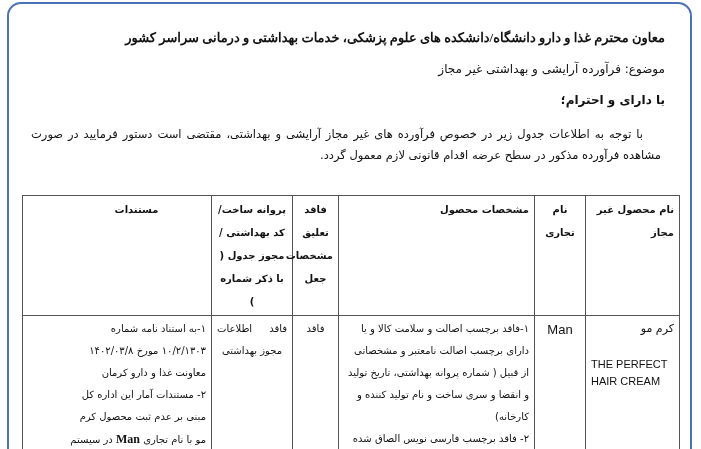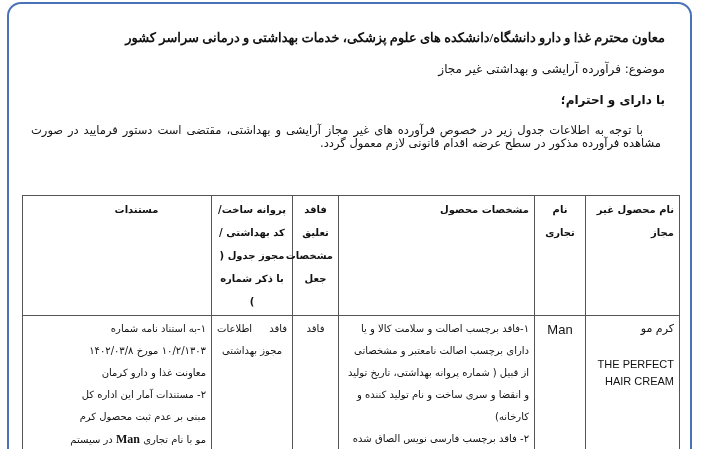--- a/index.html
+++ b/index.html
@@ -12,21 +12,21 @@
     position: absolute; left: 7px; top: 2px; width: 685px; height: 470px;
     border: 2px solid #4a72b8; border-radius: 14px; box-sizing: border-box;
   }
   .doc { position: absolute; left: 0; top: 0; width: 701px; direction: rtl; }
   .line { position: absolute; right: 36px; white-space: nowrap; font-size: 12.5px; }
   .addressee { top: 30px; font-weight: bold; font-size: 13px; font-family: Liberation Serif, serif; }
   .subject { top: 62px; font-weight: normal; font-size: 12px; }
   .greeting { top: 93px; font-weight: bold; font-size: 12px; }
   .para {
     position: absolute; right: 40px; top: 124px; width: 630px;
-    font-size: 11.5px; line-height: 13px; text-align: justify; text-align-last: right;
+    font-size: 11.5px; line-height: 21px; text-align: justify; text-align-last: right;
   }
   .para .indent { display: inline-block; width: 18px; }
   table {
     position: absolute; left: 22px; top: 195px; width: 658px;
     border-collapse: collapse; direction: rtl; table-layout: fixed;
     font-size: 10px;
   }
   th, td {
     border: 1.5px solid #555; vertical-align: top; padding: 2px 5px;
     font-weight: normal; line-height: 22px;
@@ -36,21 +36,21 @@
   .c-name { width: 83px; text-align: right; }
   .c-brand { width: 40px; text-align: center; }
   .c-spec { width: 185px; text-align: right; }
   .c-susp { width: 35px; text-align: center; }
   .c-permit { width: 70px; text-align: center; }
   .c-docs { width: auto; text-align: center; padding-left: 44px; }
   td.c-docs { text-align: right; }
   .latin { font-family: "Liberation Sans", sans-serif; direction: ltr; unicode-bidi: embed; }
   .brand-val { font-size: 13px; display: block; text-align: center; margin-top: 1px; }
   .name-fa { display: block; font-size: 11px; }
-  .name-en { display: block; font-size: 11px; text-align: right; line-height: 17px; margin-top: 16px; }
+  .name-en { display: block; font-size: 11px; text-align: left; line-height: 17px; margin-top: 16px; }
   .spec-item { display: block; }
   .permit-line { display: flex; justify-content: space-between; }
   .gap { display: block; height: 22px; }
 </style>
 </head>
 <body>
 
 <div class="frame"></div>
 
 <div class="doc">

